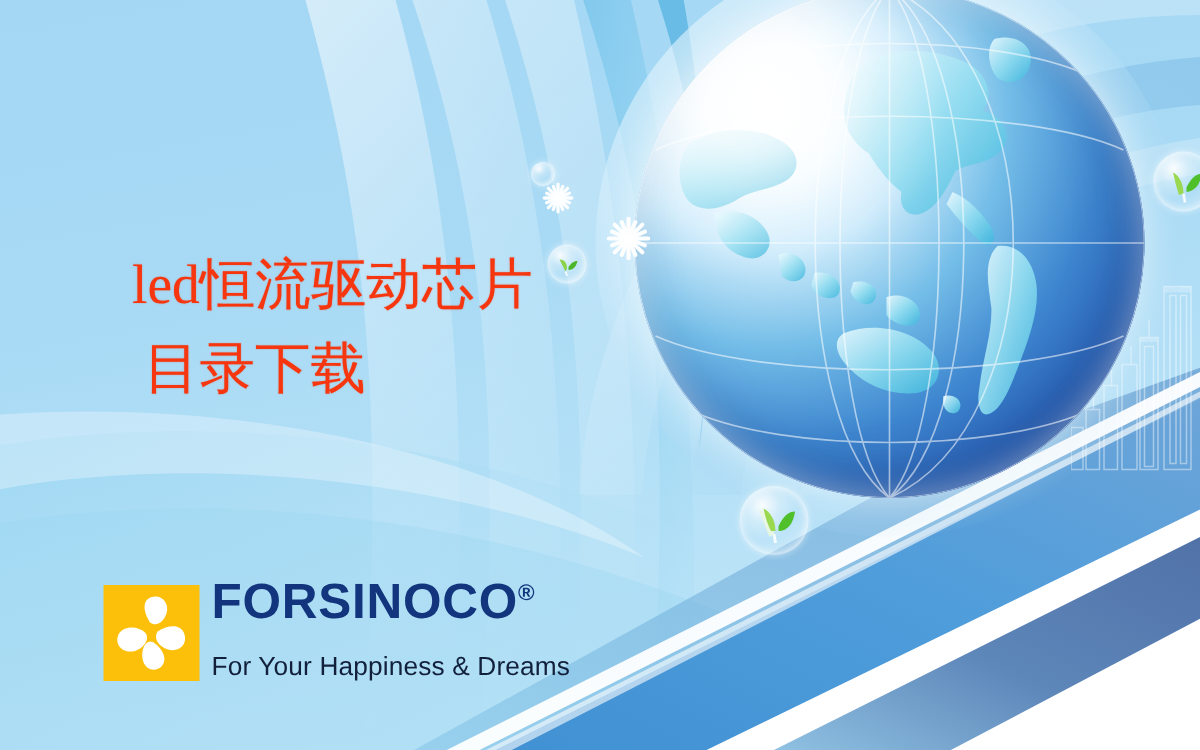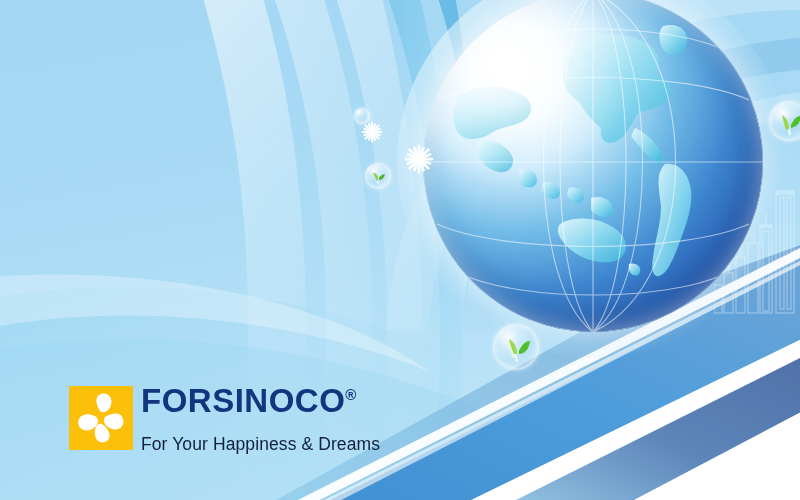--- a/index.html
+++ b/index.html
@@ -135,21 +135,21 @@
     text-shadow: 0 0 1px rgba(245,54,14,0.5);
   }
   .headline-line.l2 { padding-left: 8px; }
 
   
   .logo {
     position: absolute;
     left: 69px;
     top: 382px;
     display: flex;
-    align-items: center;
+    align-items: flex-end;
   }
   .logo-mark {
     width: 64px;
     height: 64px;
     background: #fcc00b;
     flex: 0 0 auto;
     position: relative;
   }
   .logo-mark svg { position:absolute; left:0; top:0; width:64px; height:64px; }
   .logo-text {
@@ -387,20 +387,24 @@
   </div>
 
   <div class="bubble" style="left:769px; top:101px; width:40px; height:40px;">
     <svg class="sprout" viewBox="0 0 40 40">
       <path d="M17,29 C15,23 14,18 13,14 C17,16 20,21 20,28 Z" fill="#9ad94f"></path>
       <path d="M22,24 C25,18 28,15 32,15 C31,22 28,26 22,27 Z" fill="#4fbf2a"></path>
       <path d="M20,28 L21,34" stroke="#ffffff" stroke-width="1.8" opacity="0.85" fill="none"></path>
     </svg>
   </div>
 
+  <div class="headline">
+    <div class="headline-line l1">led恒流驱动芯片</div>
+    <div class="headline-line l2">目录下载</div>
+  </div>
 
   <div class="logo">
     <div class="logo-mark">
       <svg viewBox="0 0 64 64">
         <g fill="#ffffff">
           <path d="M31,25 C26,17 26,10 32,8 C39,6 44,12 42,19 C40,25 35,28 31,25 Z"></path>
           <path d="M36,31 C44,26 52,26 54,33 C56,40 50,45 43,43 C37,41 33,36 36,31 Z"></path>
           <path d="M33,38 C39,42 43,49 39,54 C34,59 27,56 26,49 C25,43 28,36 33,38 Z"></path>
           <path d="M28,32 C23,27 13,27 10,33 C7,40 13,46 21,44 C27,42 31,36 28,32 Z"></path>
         </g>

